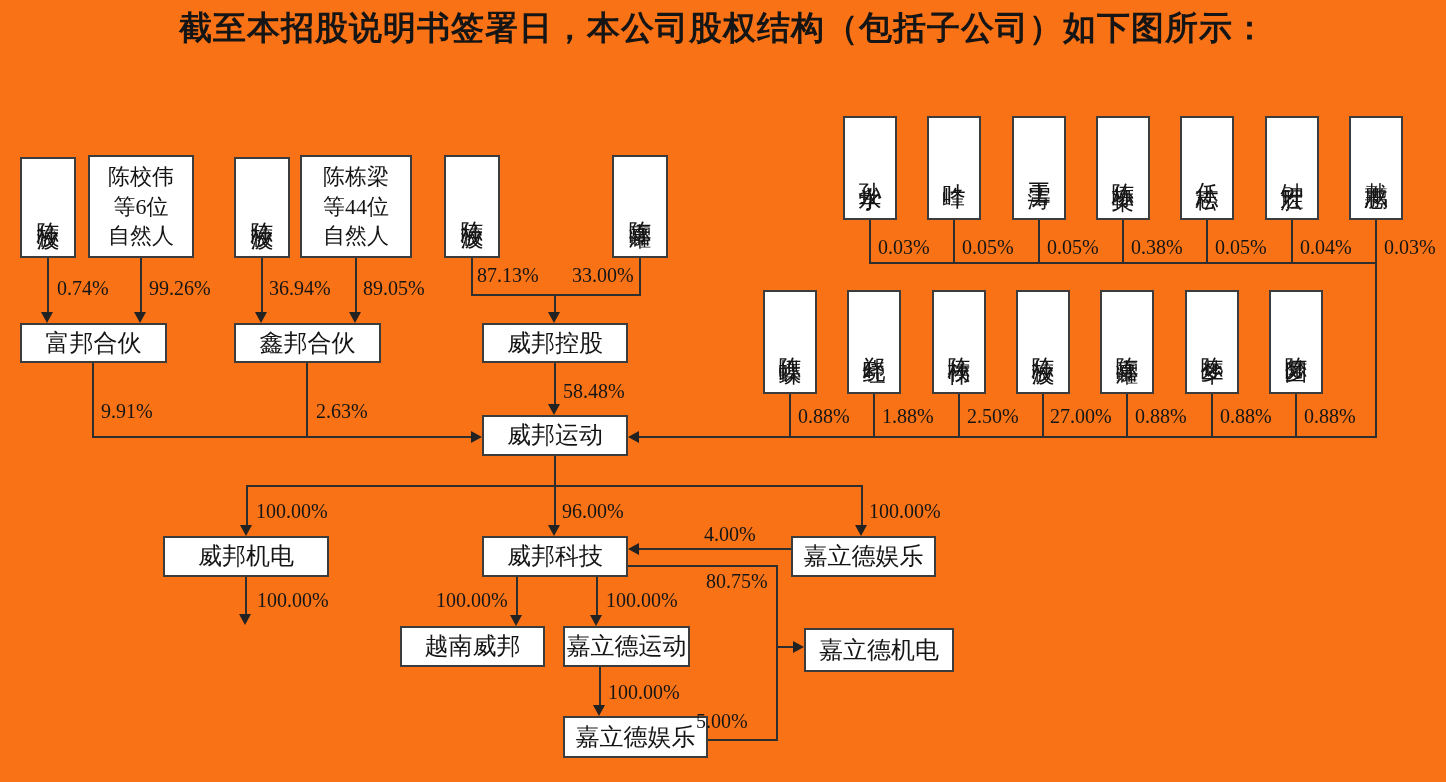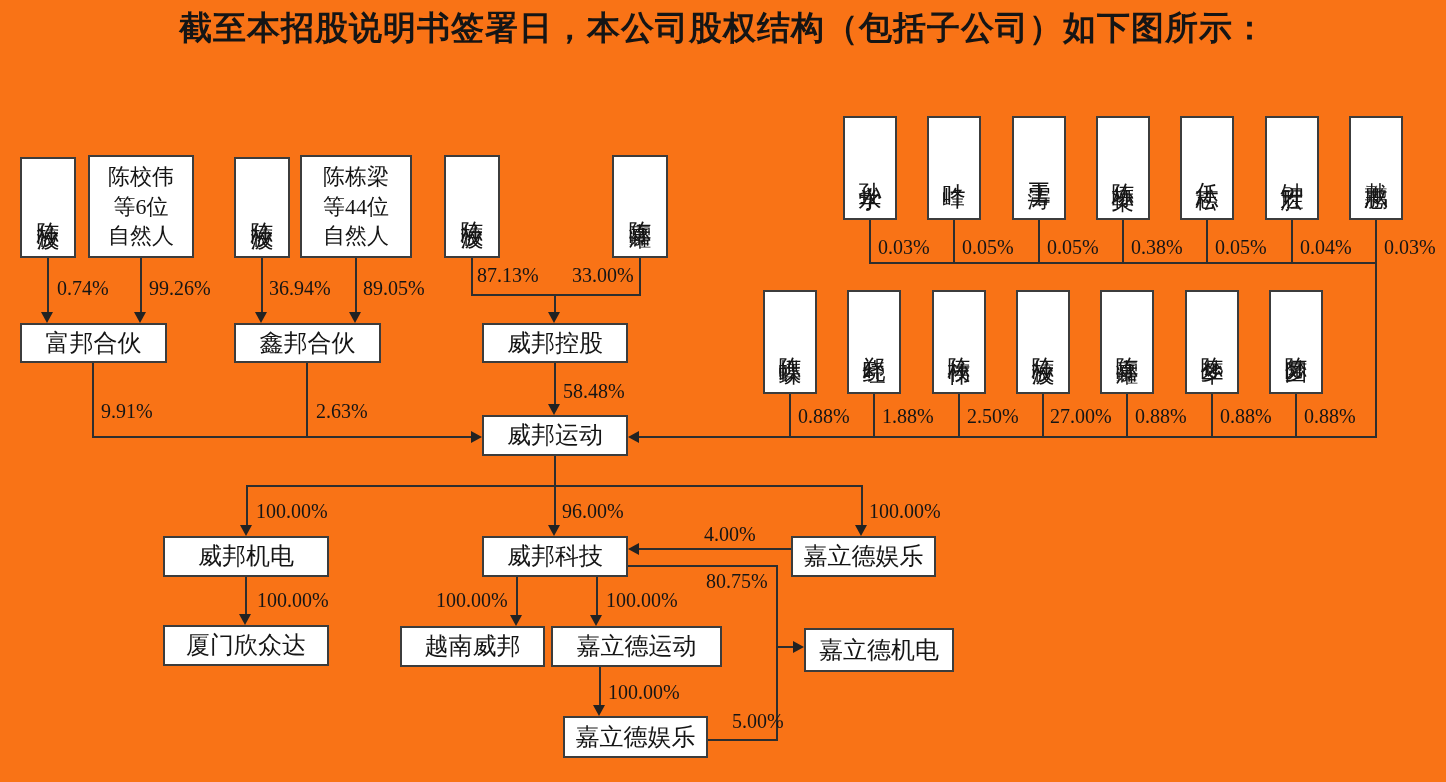--- a/index.html
+++ b/index.html
@@ -58,23 +58,22 @@
   <div class="box vbox" style="left:847px;top:290px;width:54px;height:104px">郑晓红</div>
   <div class="box vbox" style="left:932px;top:290px;width:54px;height:104px">陈校伟</div>
   <div class="box vbox" style="left:1016px;top:290px;width:54px;height:104px">陈校波</div>
   <div class="box vbox" style="left:1100px;top:290px;width:54px;height:104px">陈嘉耀</div>
   <div class="box vbox" style="left:1185px;top:290px;width:54px;height:104px">陈梦华</div>
   <div class="box vbox" style="left:1269px;top:290px;width:54px;height:104px">陈梦园</div>
 
   <div class="box" style="left:163px;top:536px;width:166px;height:41px">威邦机电</div>
   <div class="box" style="left:482px;top:536px;width:146px;height:41px">威邦科技</div>
   <div class="box" style="left:791px;top:536px;width:145px;height:41px">嘉立德娱乐</div>
-  <div class="box" style="left:163px;top:625px;width:166px;height:41px">厦门欣众达</div>
   <div class="box" style="left:400px;top:626px;width:145px;height:41px">越南威邦</div>
-  <div class="box" style="left:551px;top:626px;width:171px;height:41px">嘉立德运动</div>
+  <div class="box" style="left:563px;top:626px;width:127px;height:41px">嘉立德运动</div>
   <div class="box" style="left:804px;top:628px;width:150px;height:44px">嘉立德机电</div>
   <div class="box" style="left:563px;top:716px;width:145px;height:42px">嘉立德娱乐</div>
 
   <i class="vl" style="left:47px;top:258px;height:54px"></i>
   <i class="vl" style="left:140px;top:258px;height:54px"></i>
   <i class="vl" style="left:261px;top:258px;height:54px"></i>
   <i class="vl" style="left:355px;top:258px;height:54px"></i>
   <i class="vl" style="left:471px;top:258px;height:38px"></i>
   <i class="vl" style="left:639px;top:258px;height:38px"></i>
   <i class="hl" style="left:471px;top:294px;width:170px"></i>
@@ -160,15 +159,15 @@
 
   <span class="pct" style="left:256px;top:500px">100.00%</span>
   <span class="pct" style="left:562px;top:500px">96.00%</span>
   <span class="pct" style="left:869px;top:500px">100.00%</span>
   <span class="pct" style="left:257px;top:589px">100.00%</span>
   <span class="pct" style="left:436px;top:589px">100.00%</span>
   <span class="pct" style="left:606px;top:589px">100.00%</span>
   <span class="pct" style="left:704px;top:523px">4.00%</span>
   <span class="pct" style="left:706px;top:570px">80.75%</span>
   <span class="pct" style="left:608px;top:681px">100.00%</span>
-  <span class="pct" style="left:732px;top:710px">5.00%</span>
+  <span class="pct" style="left:696px;top:710px">5.00%</span>
 
 </div>
 
 </body></html>

